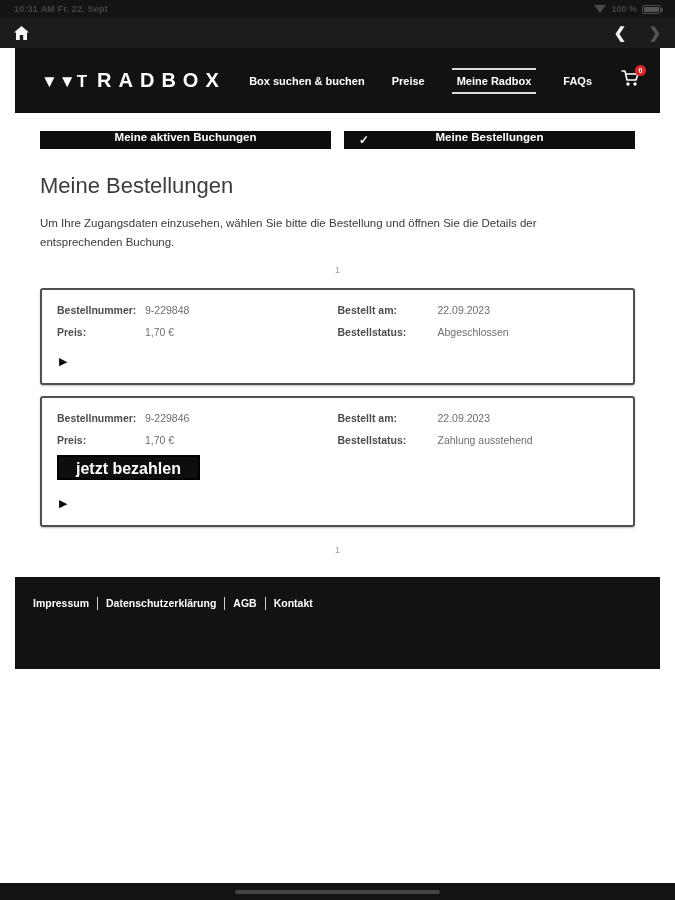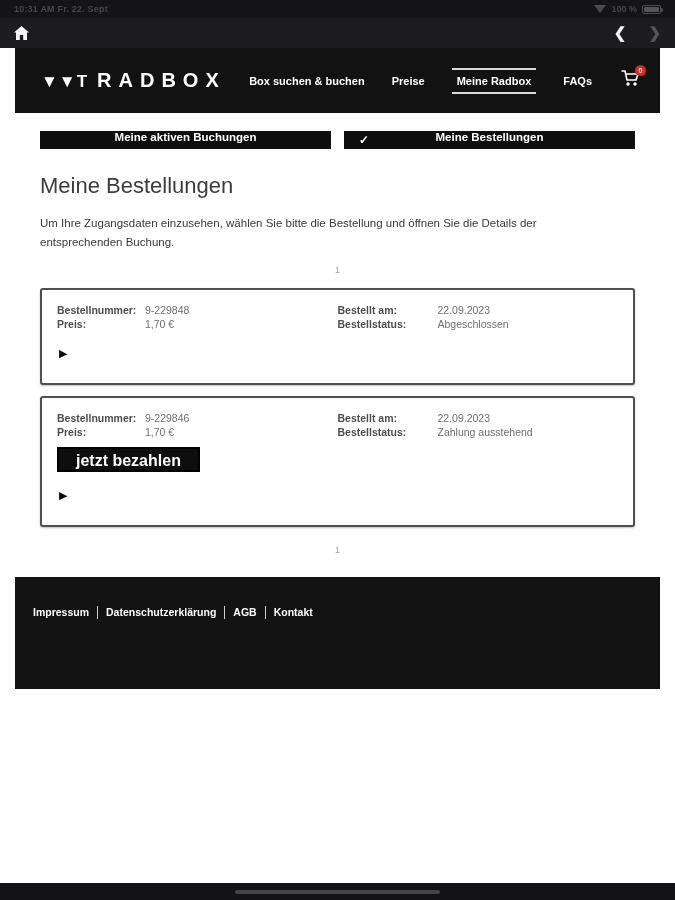--- a/index.html
+++ b/index.html
@@ -55,30 +55,30 @@
   .page-title { margin:24px 40px 0; font-size:22px; font-weight:400; color:#3c3c3c; }
   .intro { margin:15px 40px 0; max-width:560px; font-size:11.5px; line-height:1.65; color:#3a3a3a; }
   .pagination { text-align:center; font-size:9px; color:#9a9a9a; margin-top:13px; cursor:pointer; }
   .pagination.bottom { margin-top:18px; }
 
   .order-card { margin:13px 40px 0; border:2px solid #4f4f4f; border-radius:3px;
     background:#fff; box-shadow:0 1px 2px rgba(0,0,0,.25); padding:14px 15px 0; }
   .order-card.first { min-height:97px; }
   .order-card.second { min-height:131px; margin-top:11px; }
   .card-cols { display:grid; grid-template-columns:1fr 1fr; }
-  .pairs { display:grid; grid-template-columns:88px auto; row-gap:2px;
+  .pairs { display:grid; grid-template-columns:88px auto; row-gap:10px;
     font-size:10.5px; color:#6e6e6e; align-content:start; }
   .pairs.right { grid-template-columns:100px auto; }
   .pairs .lbl { color:#4d4d4d; font-weight:bold; }
   .pay-btn { display:inline-block; margin-top:9px; background:#0e0e0e; color:#fff; border:2px solid #000;
     font-family:inherit; font-size:16px; font-weight:bold; padding:3px 17px 0; cursor:pointer; }
   .expand { margin:18px 0 14px 2px; font-size:11px; color:#0c0c0c; cursor:pointer; line-height:1; }
 
   
-  .site-footer { margin:22px 15px 0; height:112px; background:#121212; padding:29px 18px; }
+  .site-footer { margin:22px 15px 0; height:92px; background:#121212; padding:20px 18px; }
   .footer-links { display:flex; align-items:center; }
   .footer-link { color:#fff; font-size:10.5px; font-weight:bold; cursor:pointer; white-space:nowrap; }
   .flink-div { width:1px; height:13px; background:#cfcfcf; margin:0 8px; }
 
   
   .bottom-bar { position:absolute; left:0; right:0; bottom:0; height:17px; background:#131315;
     display:flex; align-items:center; justify-content:center; }
   .home-indicator { width:205px; height:4px; border-radius:2px; background:#454548; cursor:grab; }
 </style>
 </head>

